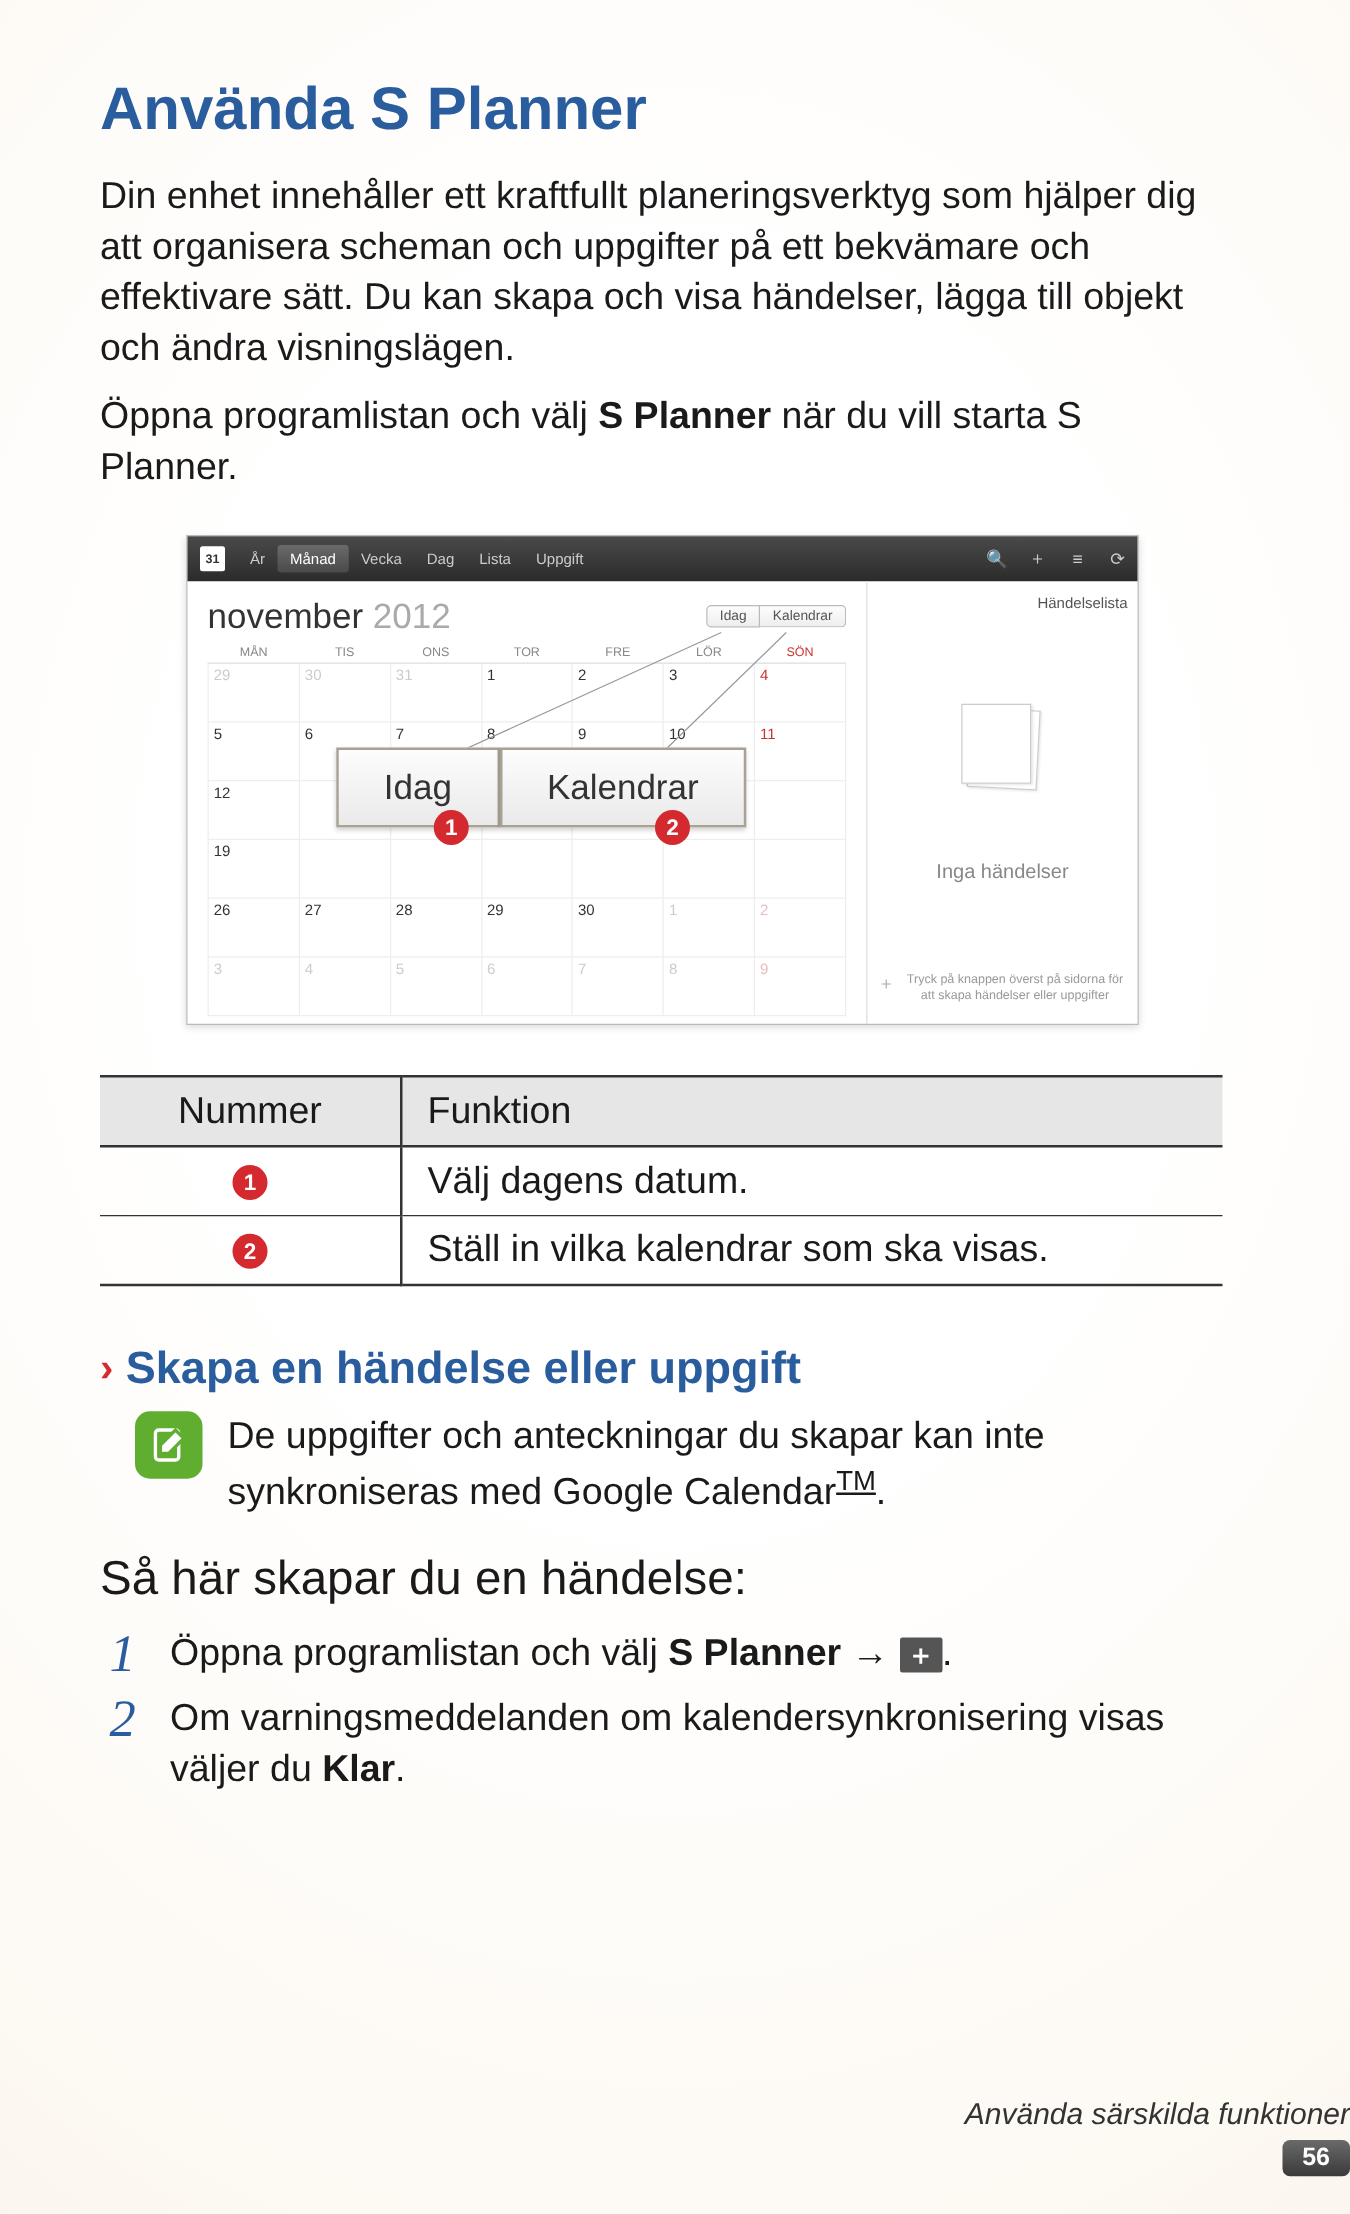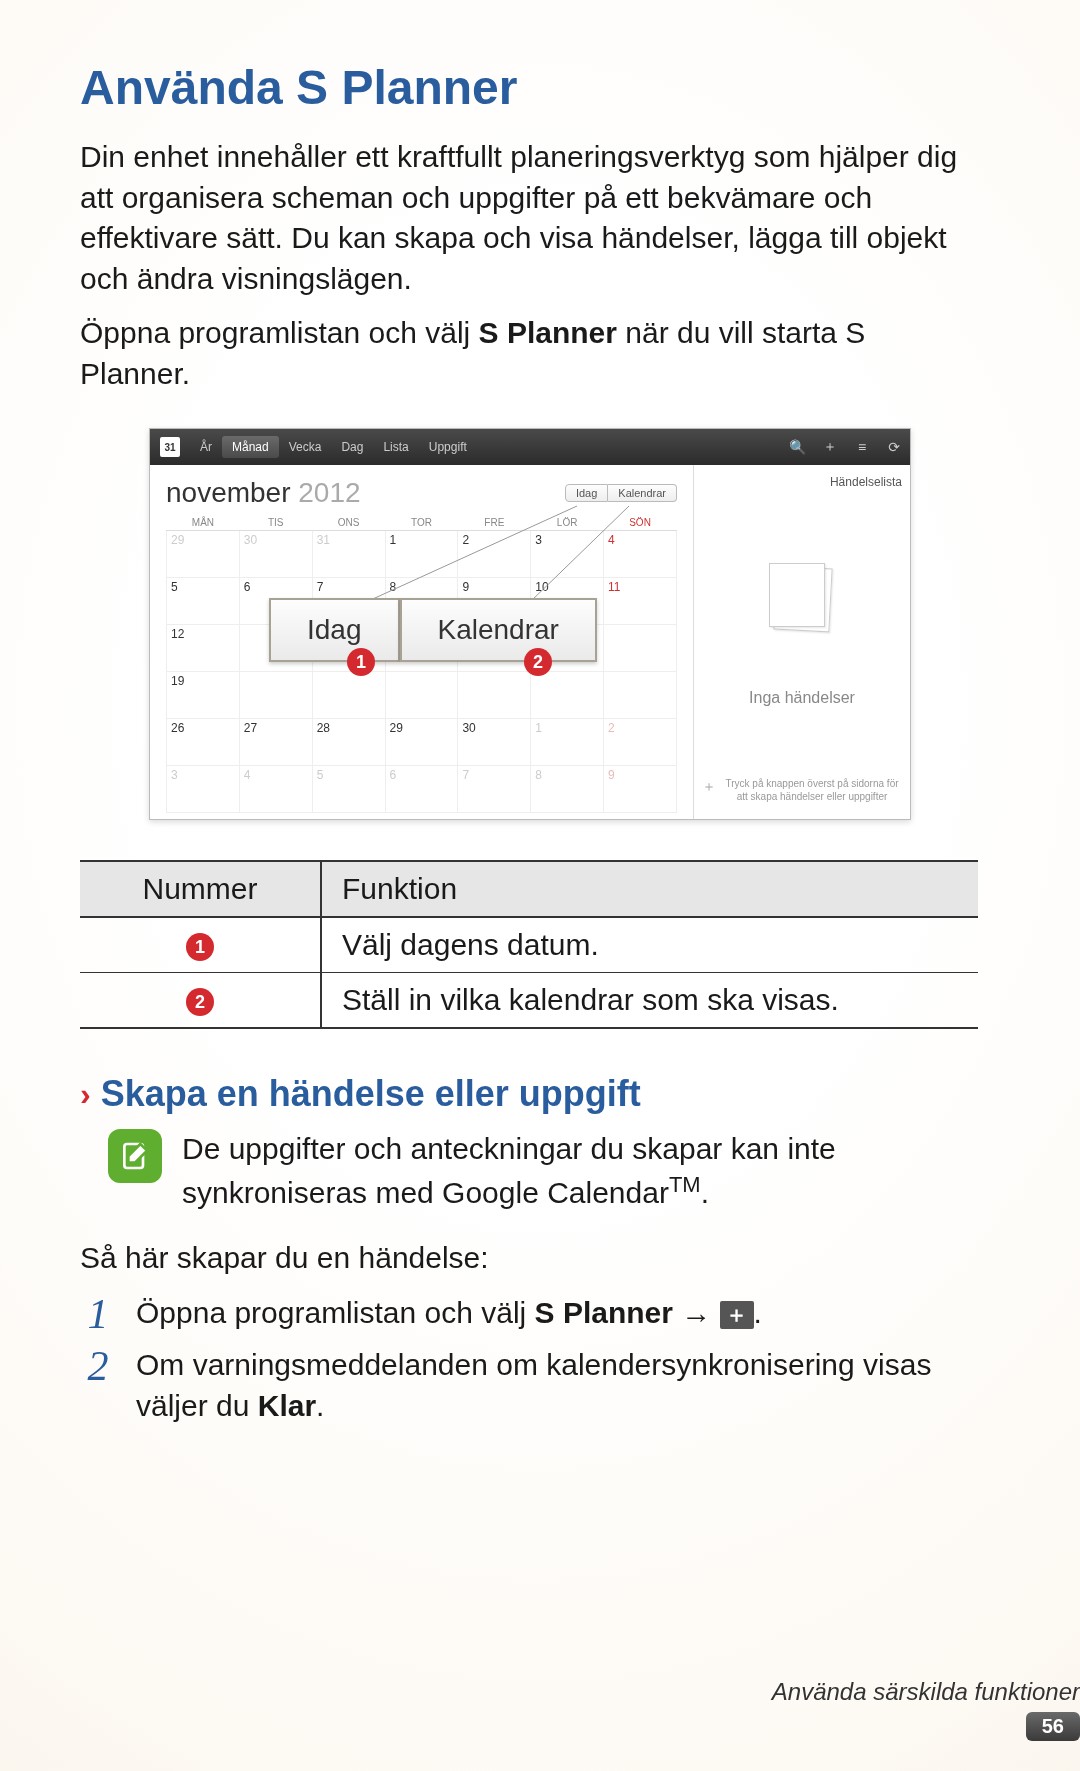--- a/index.html
+++ b/index.html
@@ -193,24 +193,24 @@
   .note-icon {
     width:54px; height:54px; border-radius:12px;
     background:#5fae2f;
     display:flex; align-items:center; justify-content:center;
     flex:none;
   }
   .note-icon svg { width:32px; height:32px; }
   .note-text {
     font-size:30px; line-height:1.35;
   }
-  .tm { font-size: 22px; vertical-align: super; }
+  .tm { font-size: 22px; vertical-align: super; text-decoration: underline; }
 
   .plain-line {
-    font-size:30px; margin: 10px 0 18px 0;
+    font-size:38px; margin: 10px 0 18px 0;
   }
 
   .step {
     display:flex; gap:20px; align-items:flex-start;
     margin: 0 0 10px 0;
   }
   .step-num {
     font-family: Georgia, "Times New Roman", serif;
     font-style: italic;
     font-size: 42px;

